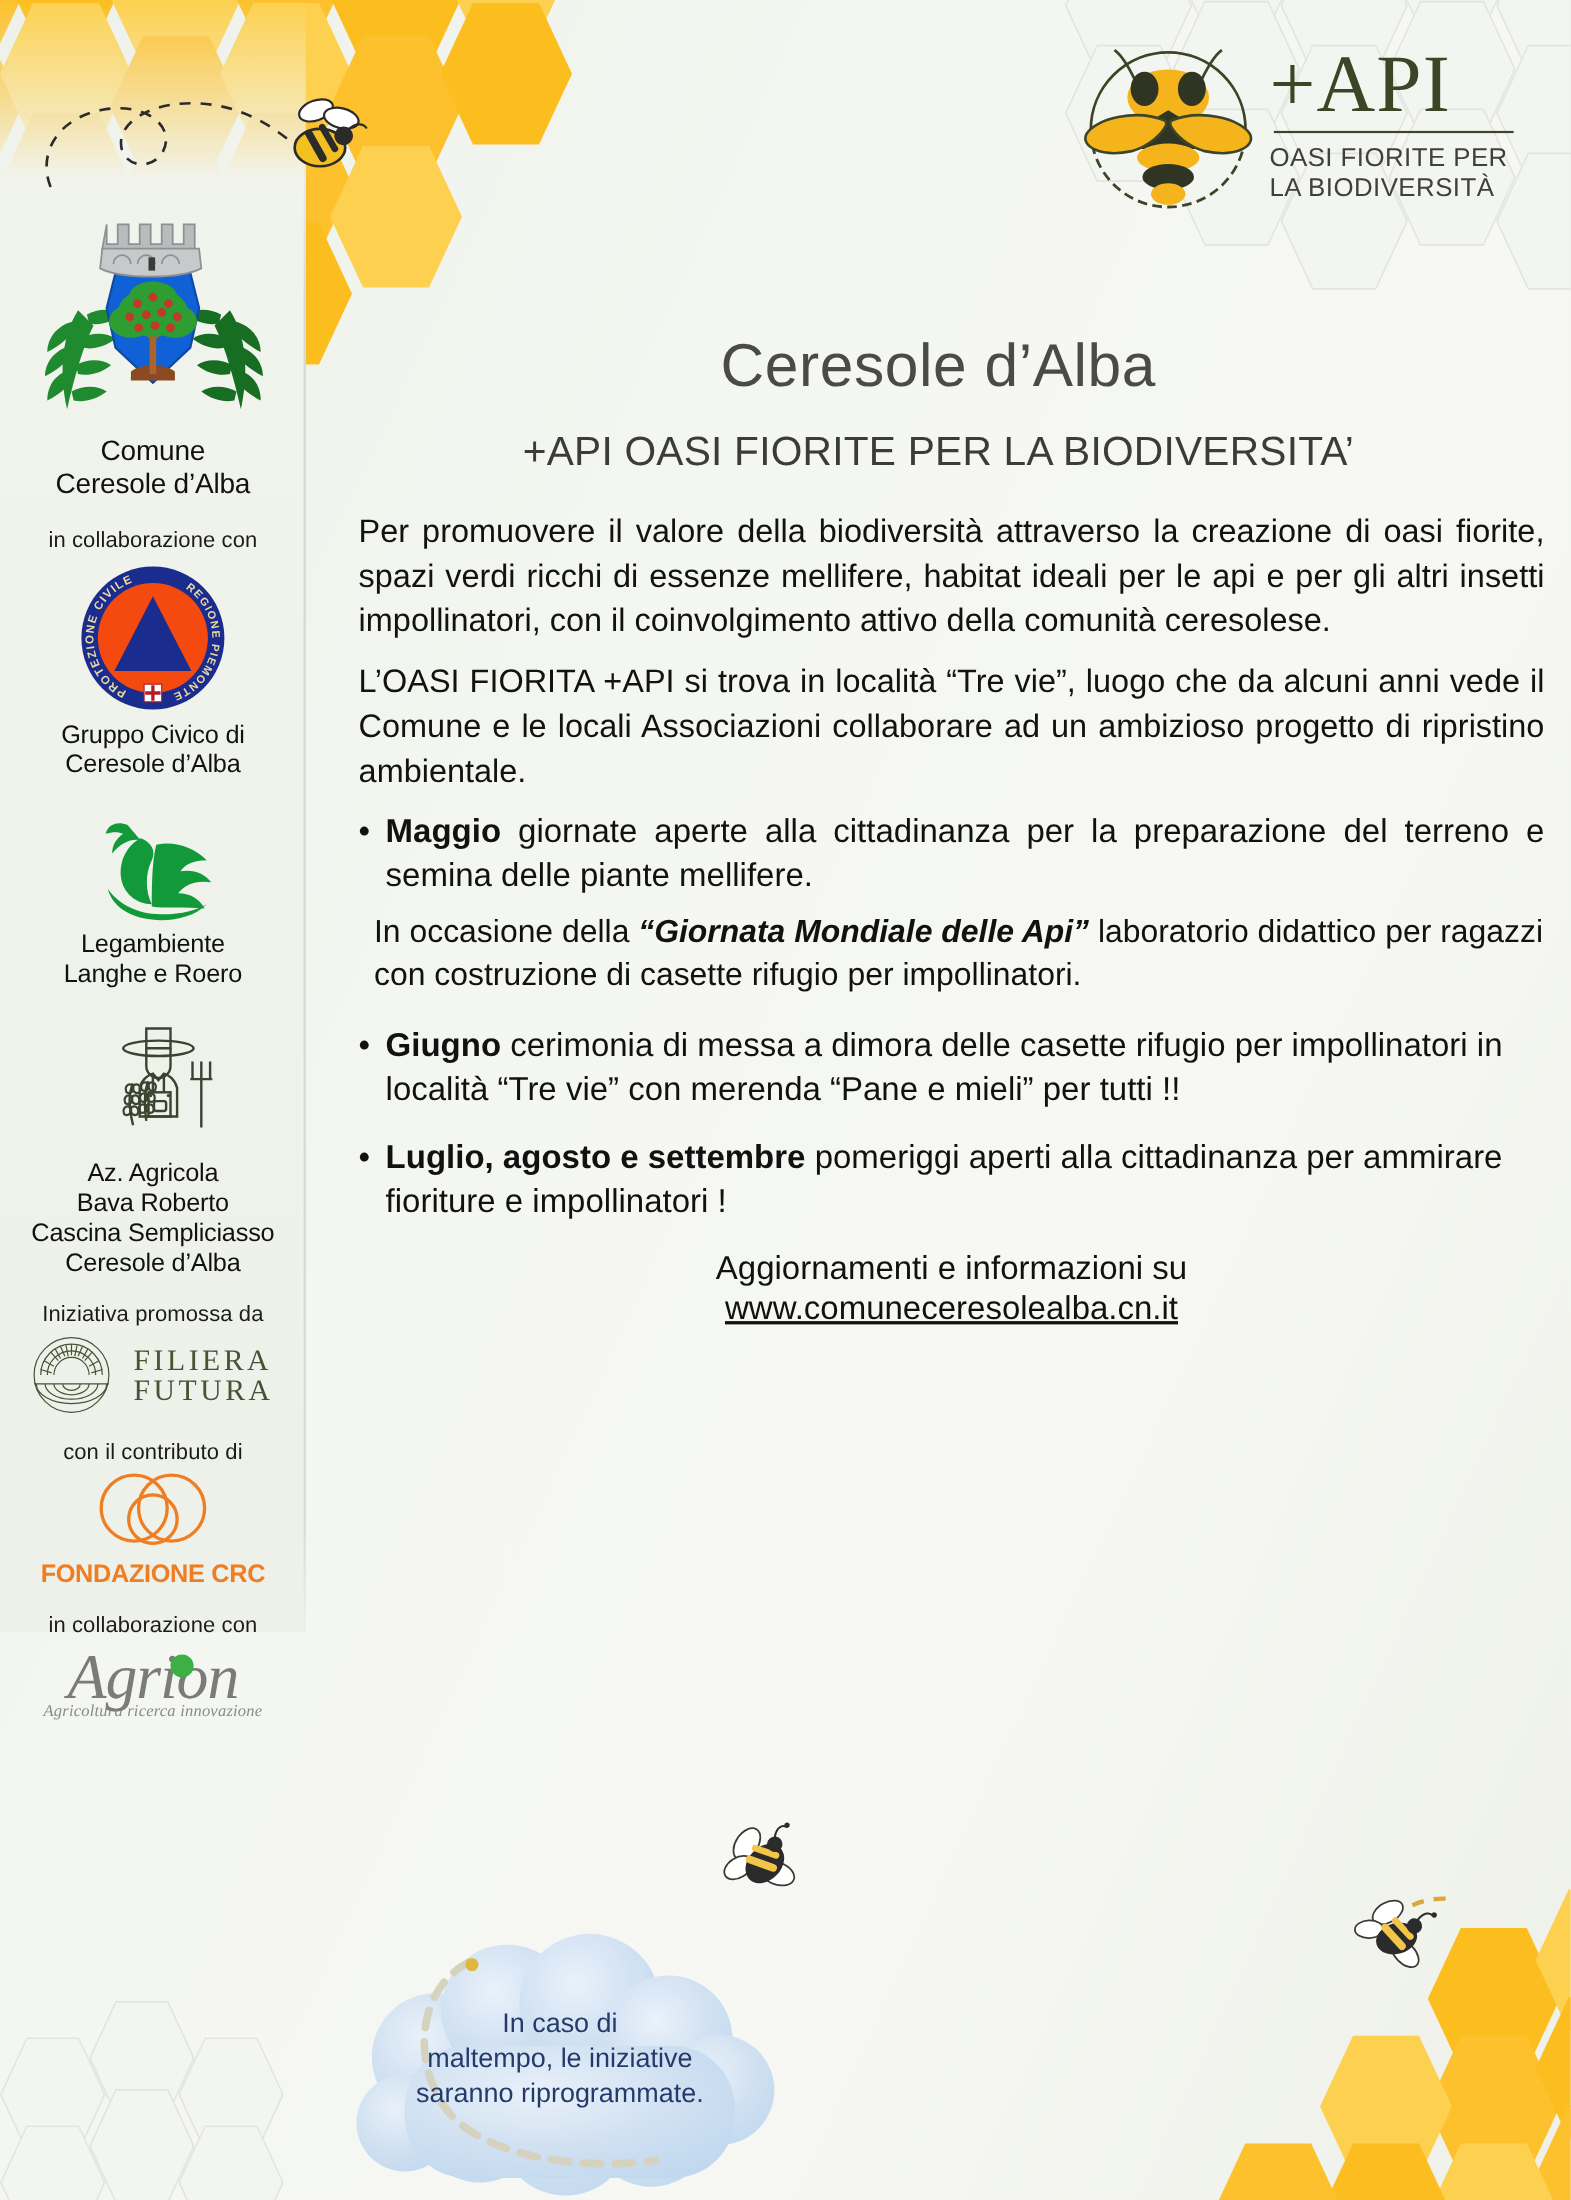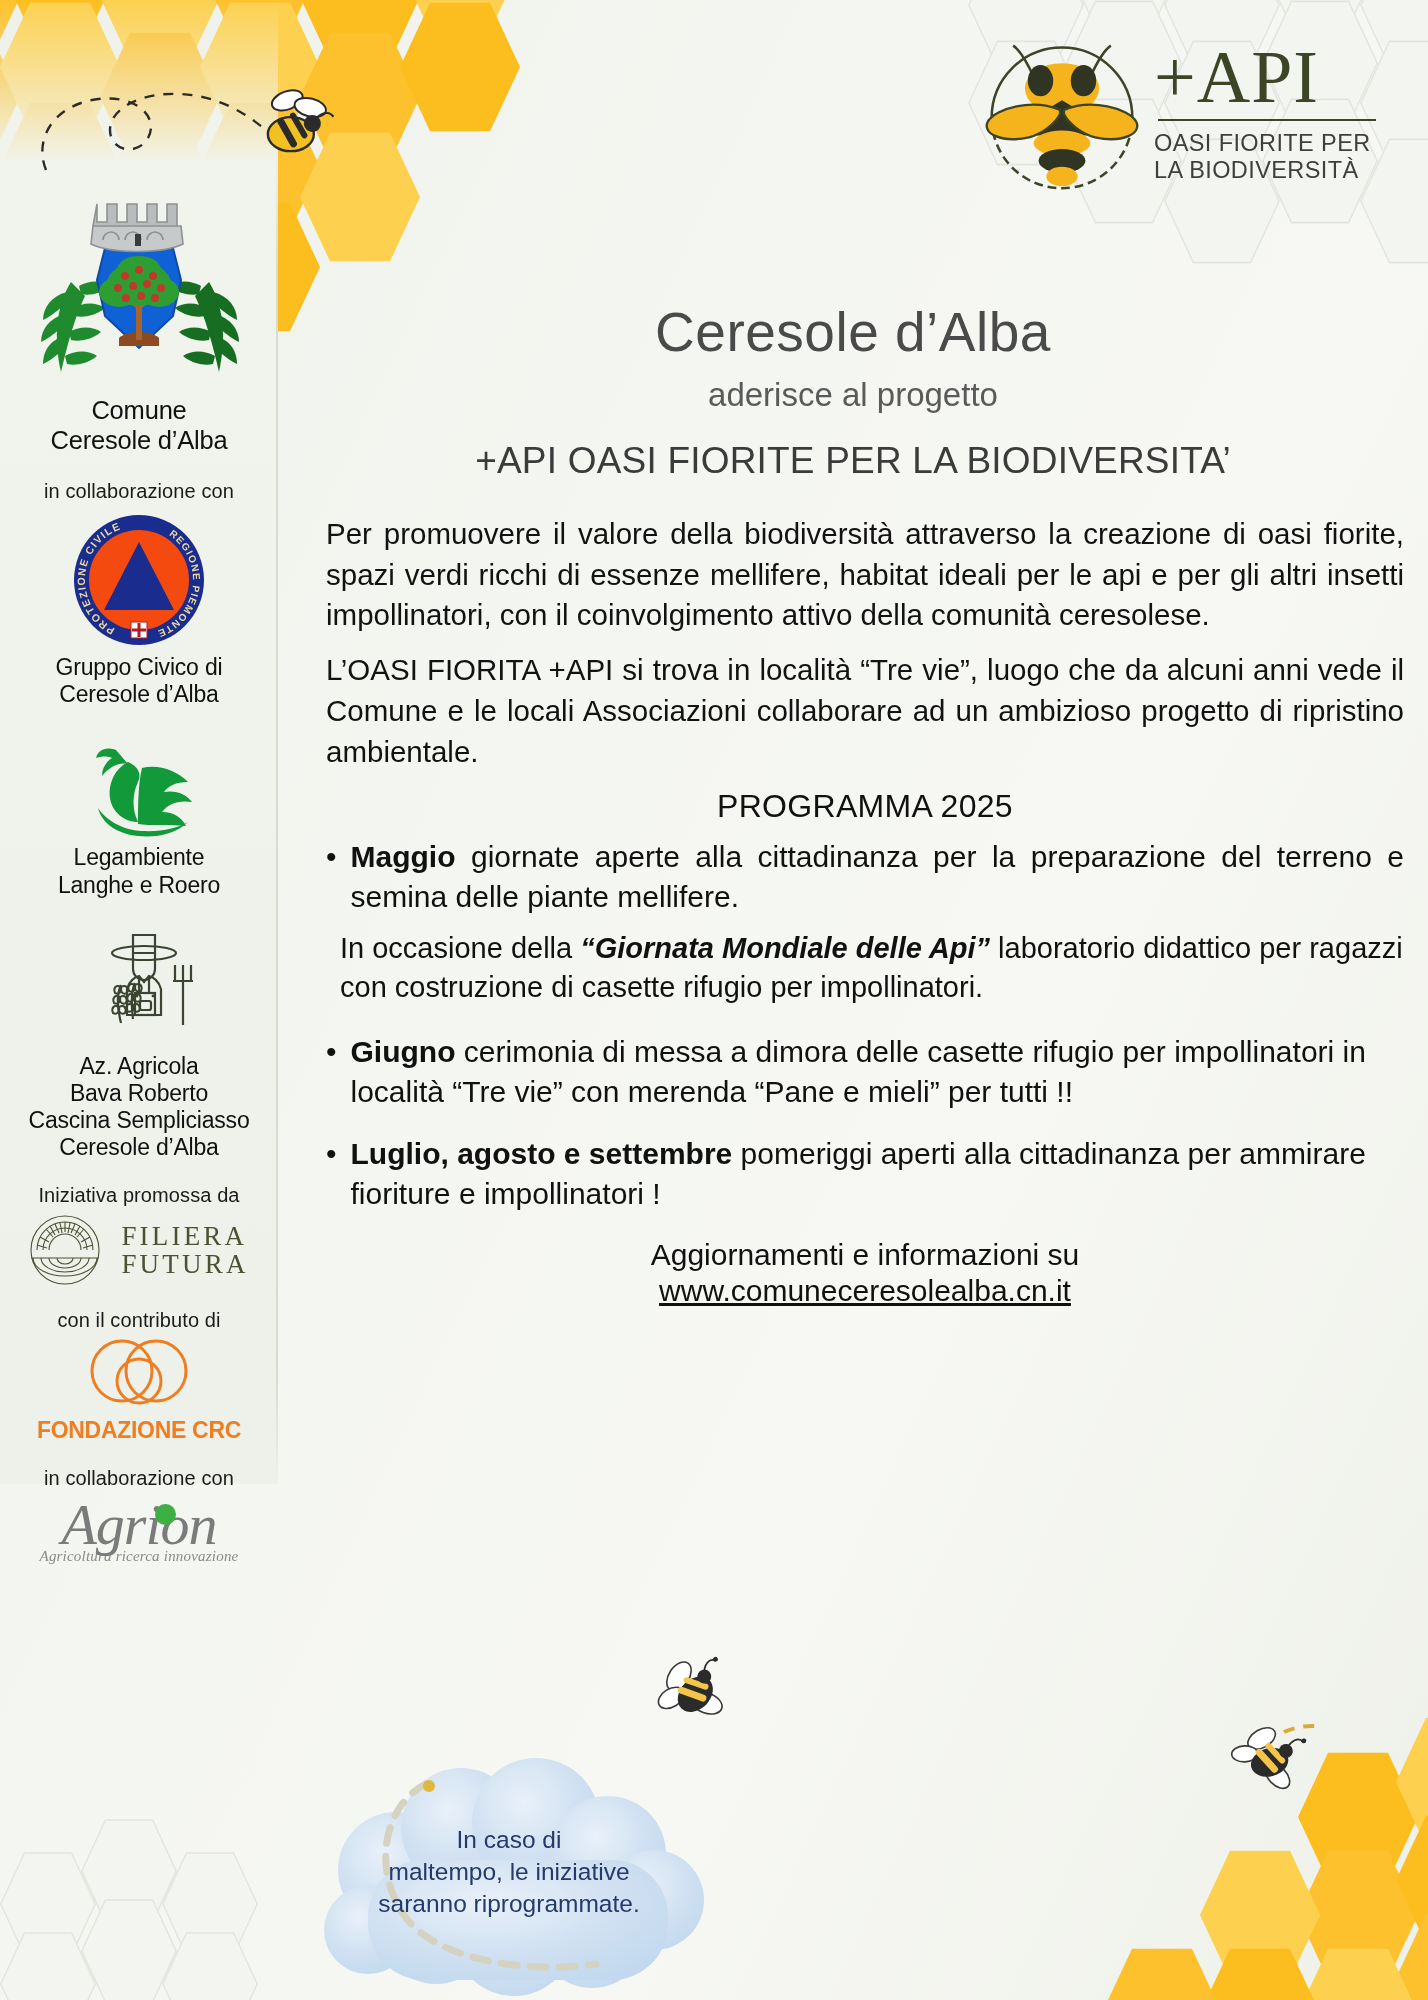--- a/index.html
+++ b/index.html
@@ -496,28 +496,26 @@
         <span class="ag-dot"></span>
       </div>
       <div class="ag-sub">Agricoltura ricerca innovazione</div>
     </div>
 
   </div>
 
   <div class="main">
 
     <div class="title">Ceresole d’Alba</div>
-    <div class="subtitle">aderisce al progetto</div>
     <div class="bigline">+API OASI FIORITE PER LA BIODIVERSITA’</div>
 
     <div class="body">
       <p class="para">Per promuovere il valore della biodiversità attraverso la creazione di oasi fiorite, spazi verdi ricchi di essenze mellifere, habitat ideali per le api e per gli altri insetti impollinatori,  con il coinvolgimento attivo  della comunità ceresolese.</p>
       <p class="para">L’OASI FIORITA +API si trova in località “Tre vie”, luogo che da alcuni anni vede il Comune e le locali Associazioni collaborare ad un ambizioso progetto di ripristino ambientale.</p>
 
-      <div class="prog-head">PROGRAMMA  2025</div>
 
       <div class="bullet">
         <span class="dot">•</span>
         <span class="btxt">
           <span class="b">Maggio</span><span> giornate aperte alla cittadinanza per la preparazione del terreno e semina delle piante mellifere.</span>
         </span>
       </div>
       <div class="sub-note" style="margin-top:-10px;margin-bottom:26px;">
         <span>In occasione della </span><span class="bi">“Giornata Mondiale delle Api”</span><span> laboratorio didattico per ragazzi con costruzione di casette rifugio per impollinatori.</span>
       </div>

